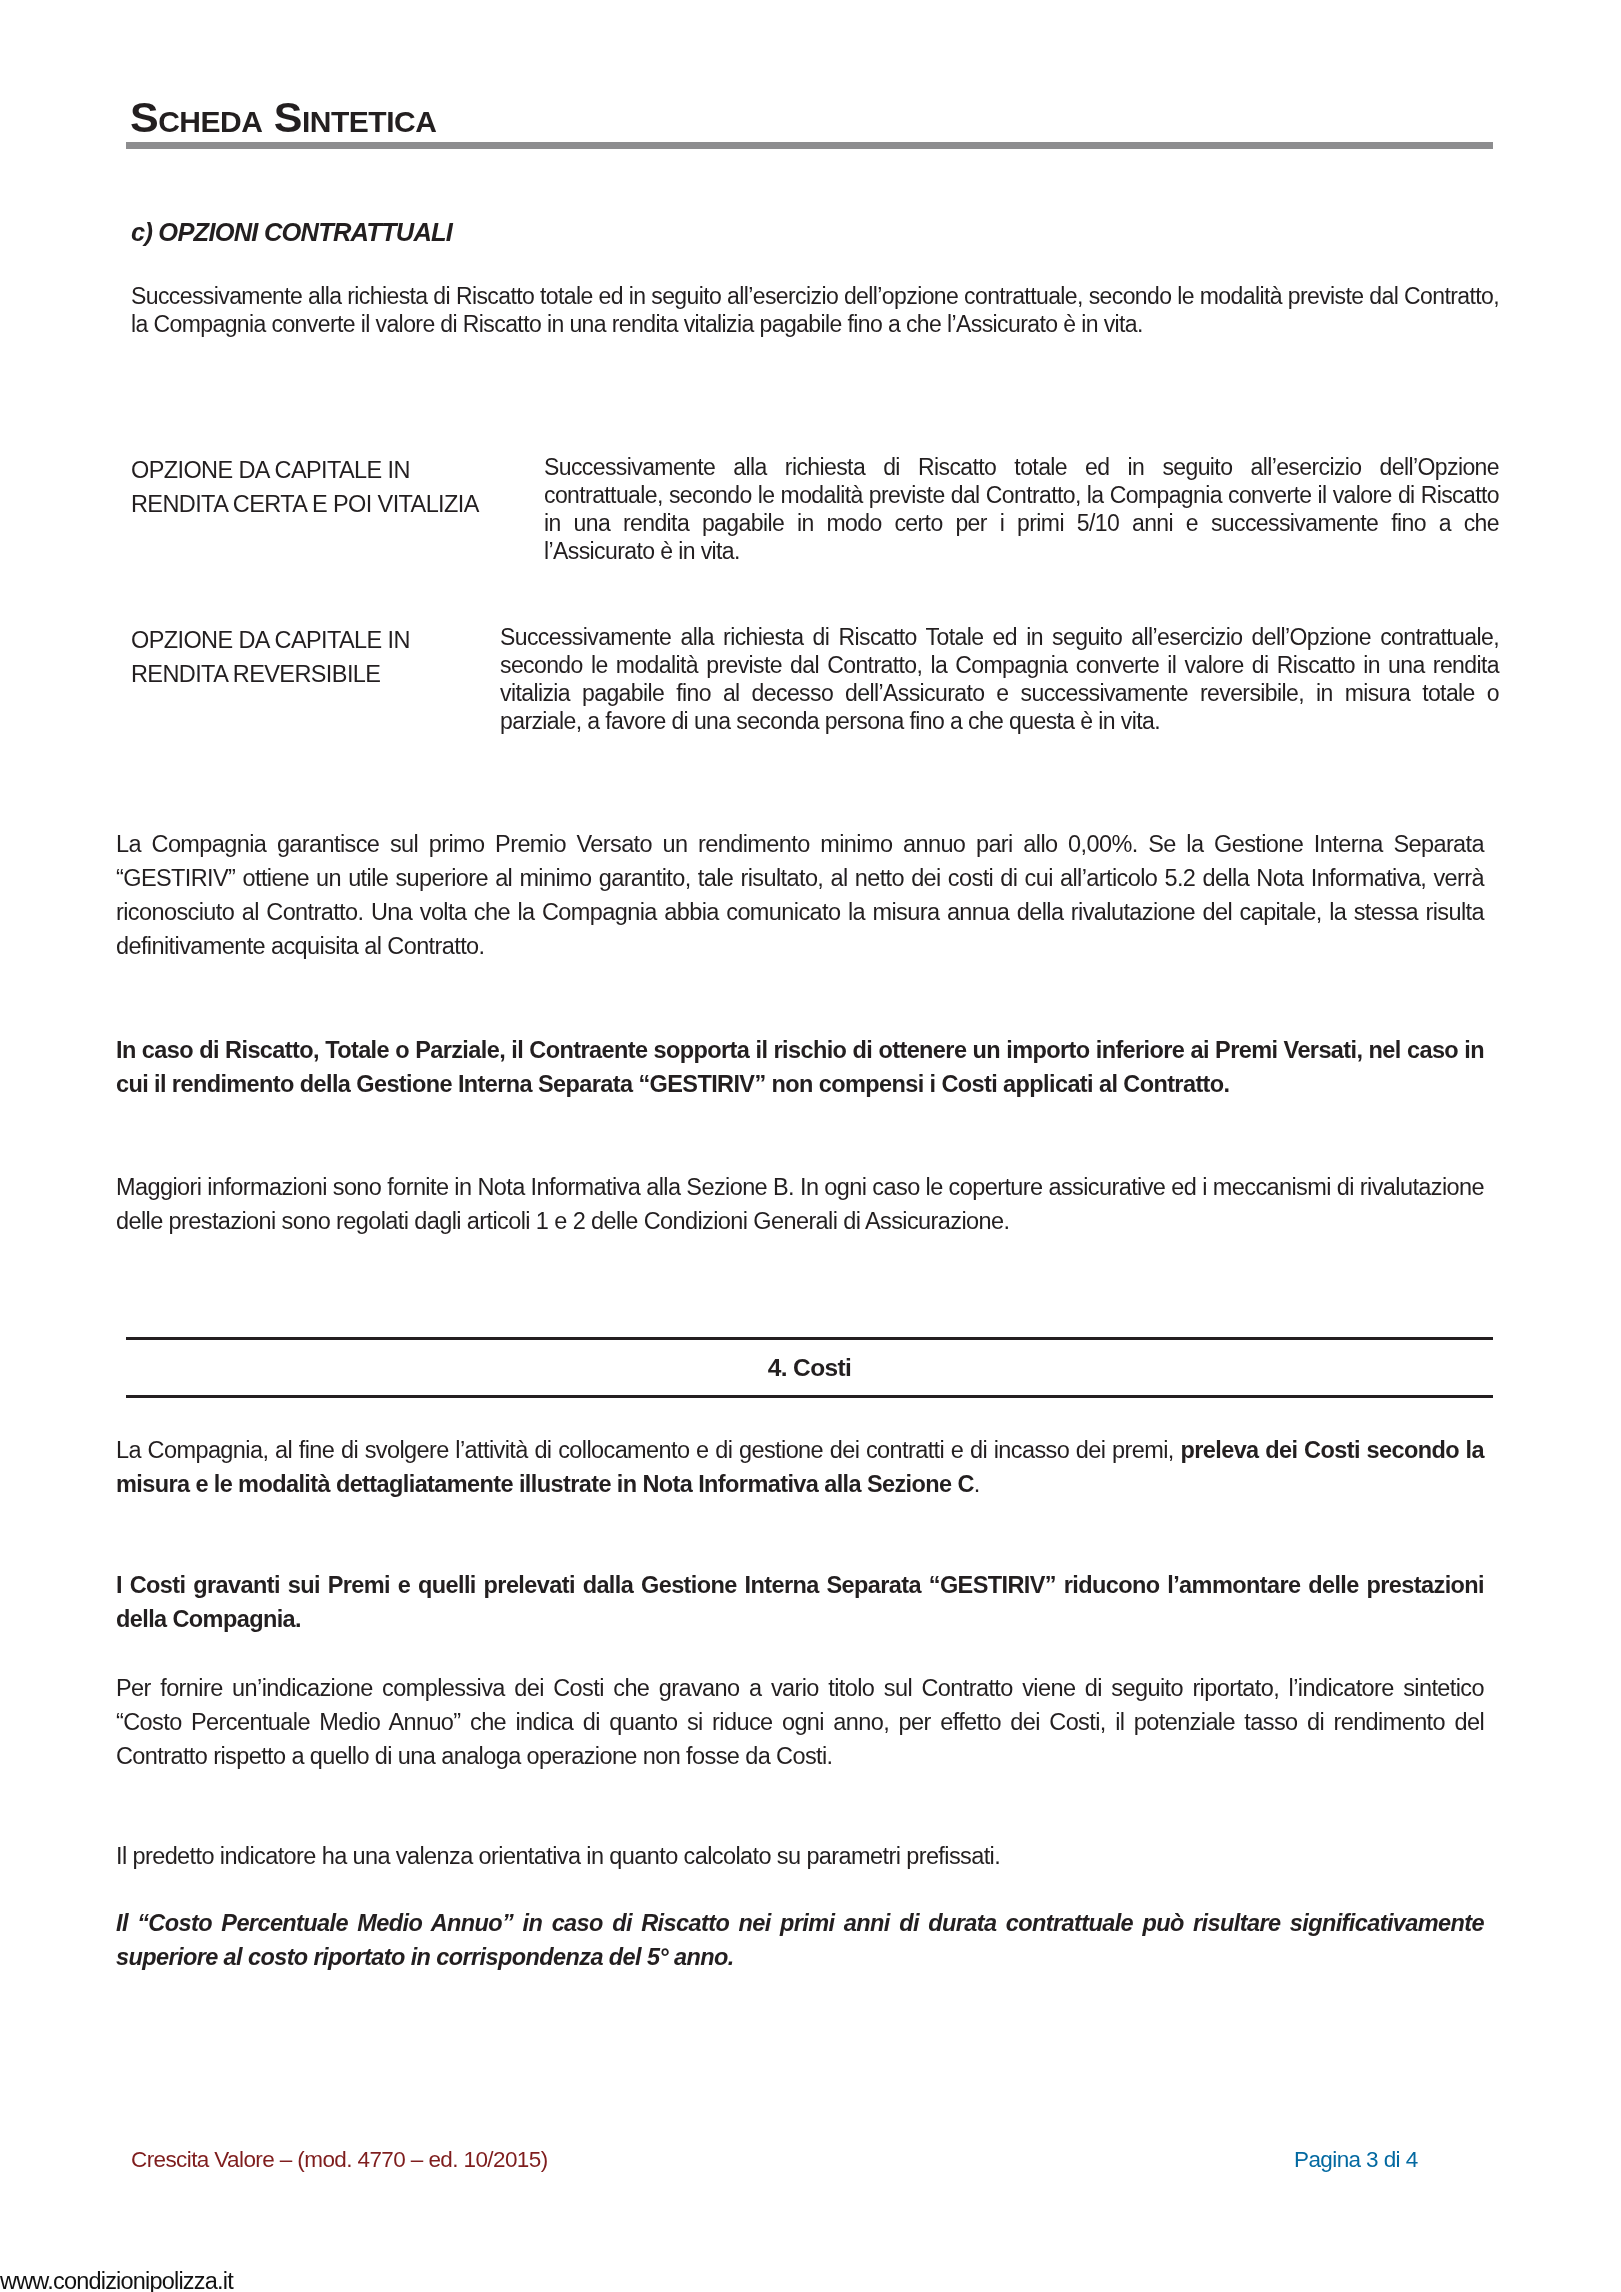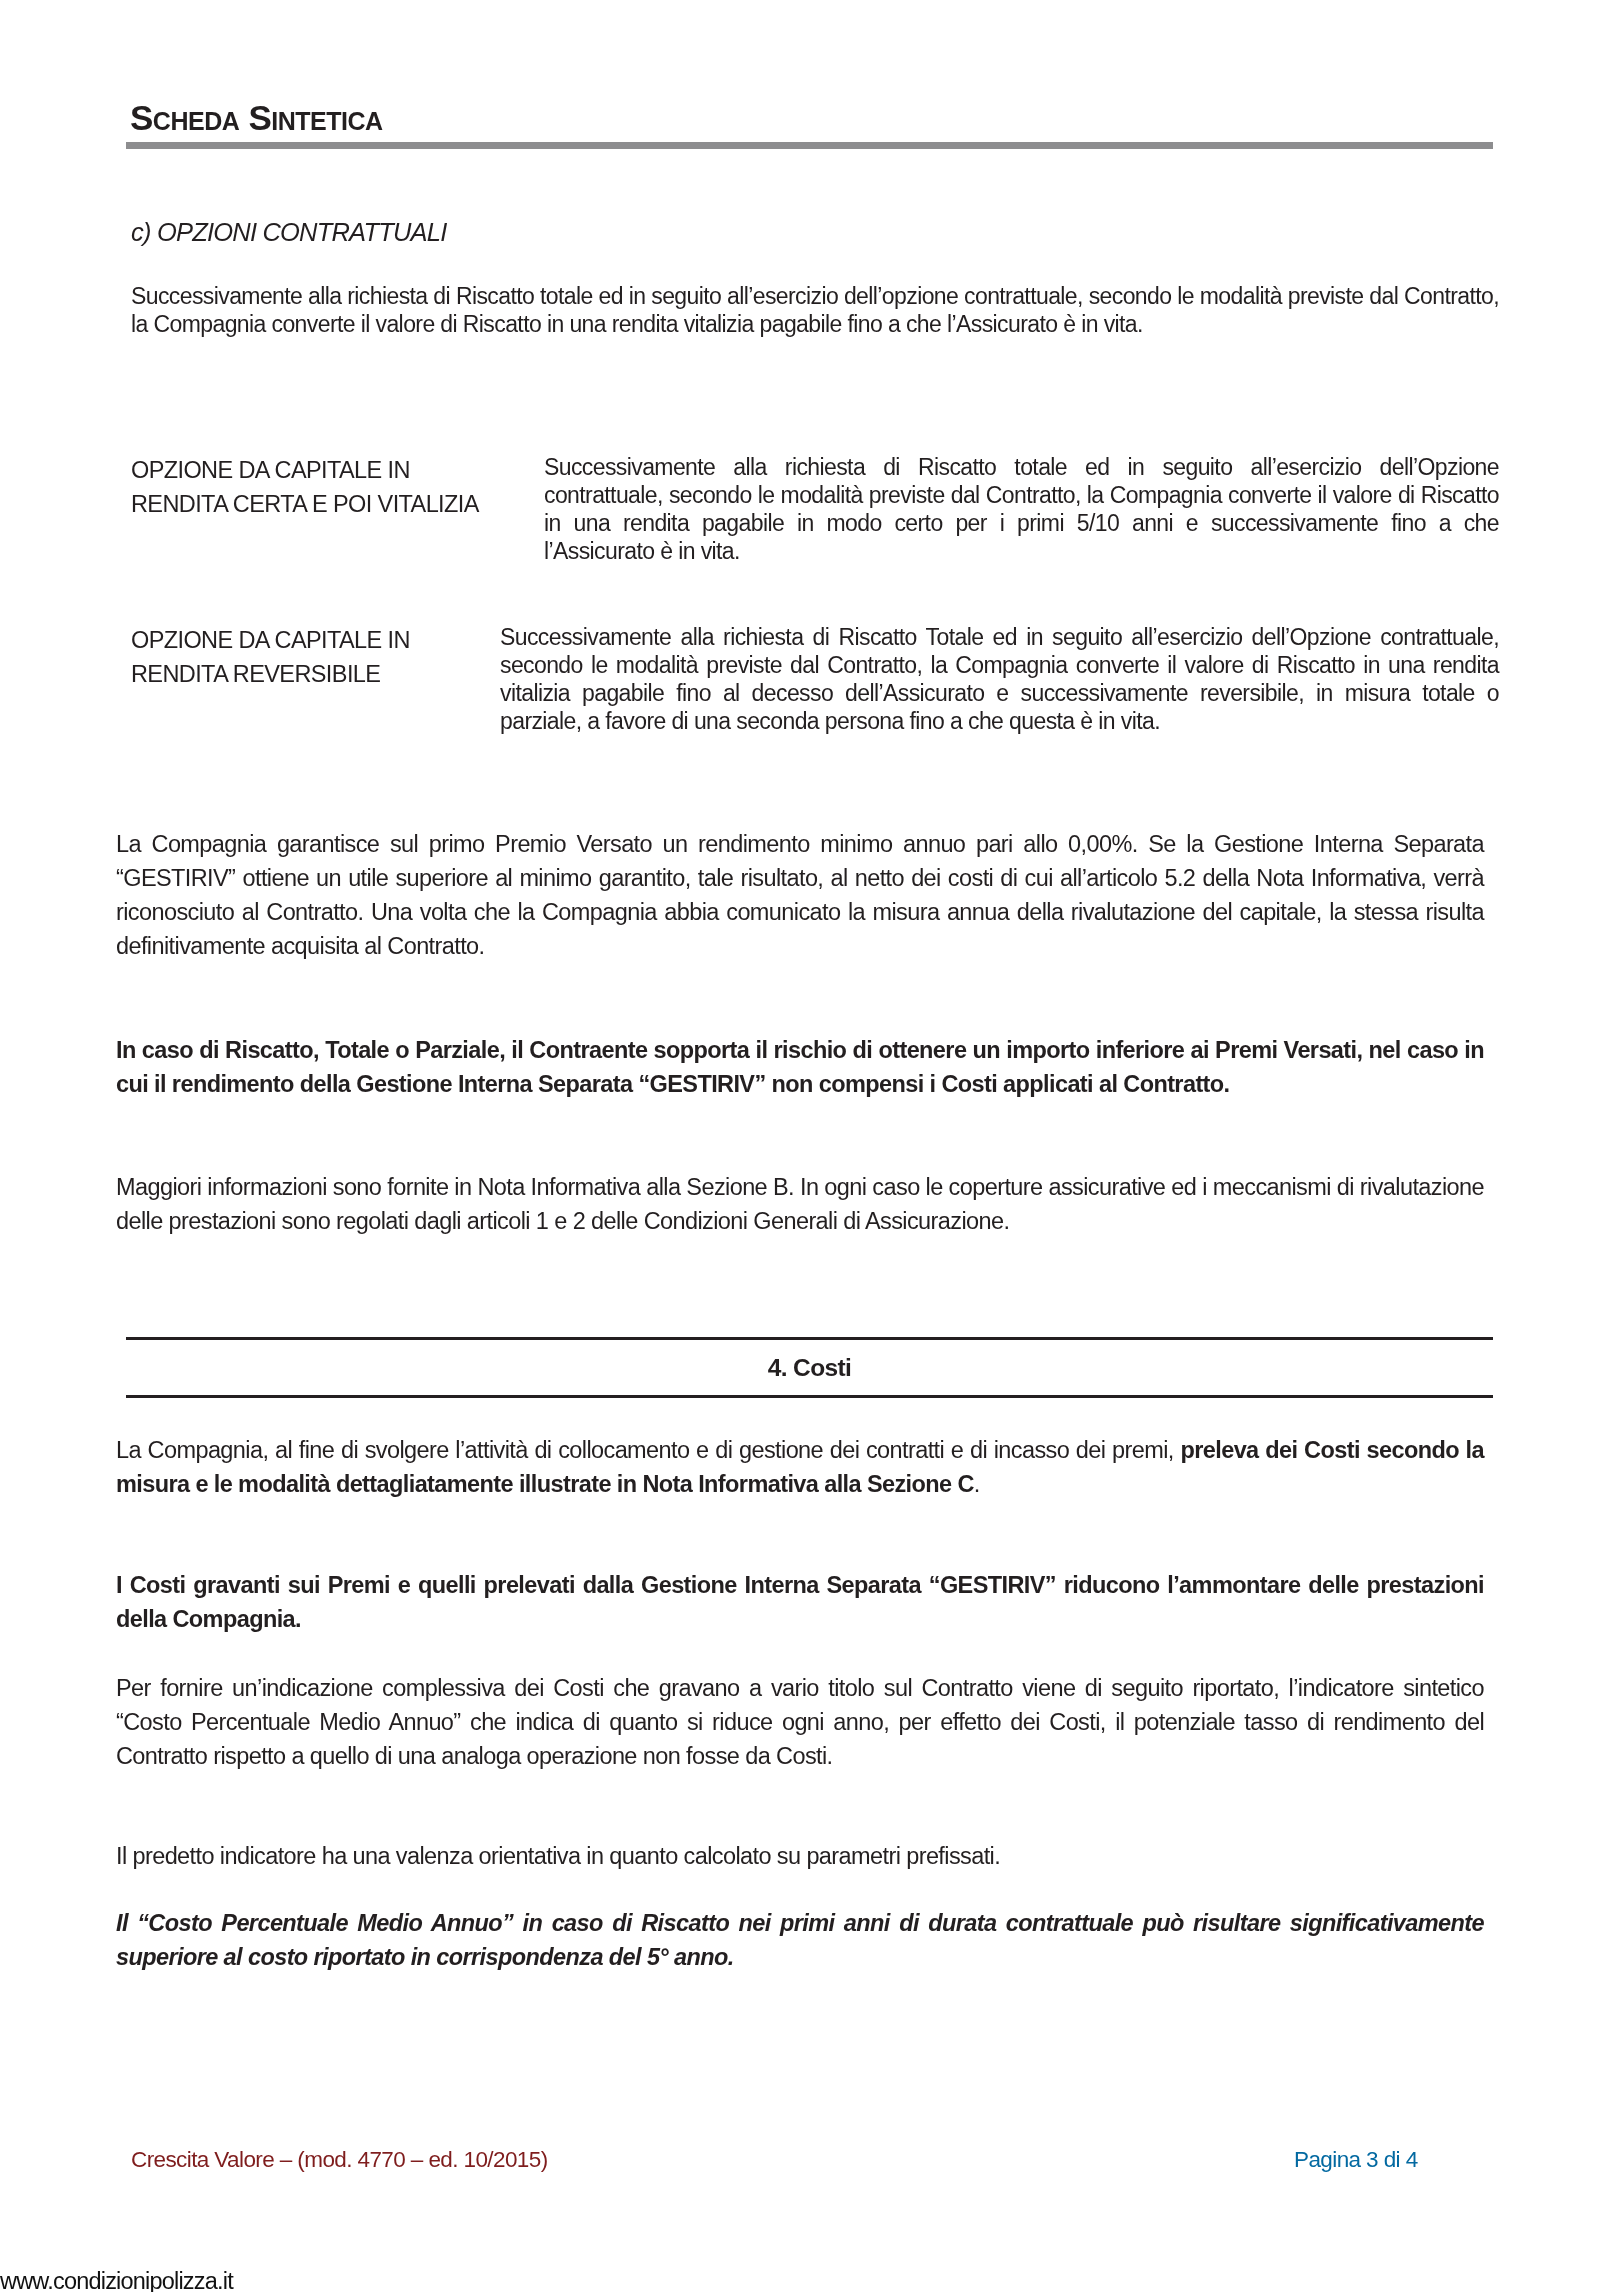--- a/index.html
+++ b/index.html
@@ -3,30 +3,30 @@
   <meta charset="utf-8">
   <style>
     html, body { margin: 0; padding: 0; background: #ffffff; }
     body {
       width: 1621px; height: 2293px; position: relative; overflow: hidden;
       font-family: "Liberation Sans", sans-serif; color: #231f20;
     }
     .page-header-title {
       position: absolute; left: 130px; top: 98px;
       font-family: "Liberation Sans", sans-serif; font-weight: bold;
-      font-size: 35px; letter-spacing: -0.5px; color: #231f20;
+      font-size: 43px; letter-spacing: -0.5px; color: #231f20;
       font-variant: small-caps; line-height: 39px;
     }
     .header-bar {
       position: absolute; left: 126px; top: 142px; width: 1367px; height: 6.9px;
       background: #8d8d8f;
     }
     .section-heading {
       position: absolute; left: 131px; top: 216px;
-      font-weight: normal; font-style: italic; font-size: 25.5px;
+      font-weight: bold; font-style: italic; font-size: 25.5px;
       letter-spacing: -0.8px; line-height: 33px;
     }
     .opt-row { display: flex; position: absolute; left: 131px; width: 1368px; }
     .opt-label {
       width: 369px; flex: 0 0 369px; font-size: 23.5px; line-height: 34px;
       letter-spacing: -0.6px; text-transform: uppercase;
     }
     .opt-text {
       flex: 1; text-align: justify; font-size: 23px; line-height: 28px;
       letter-spacing: -0.6px;

